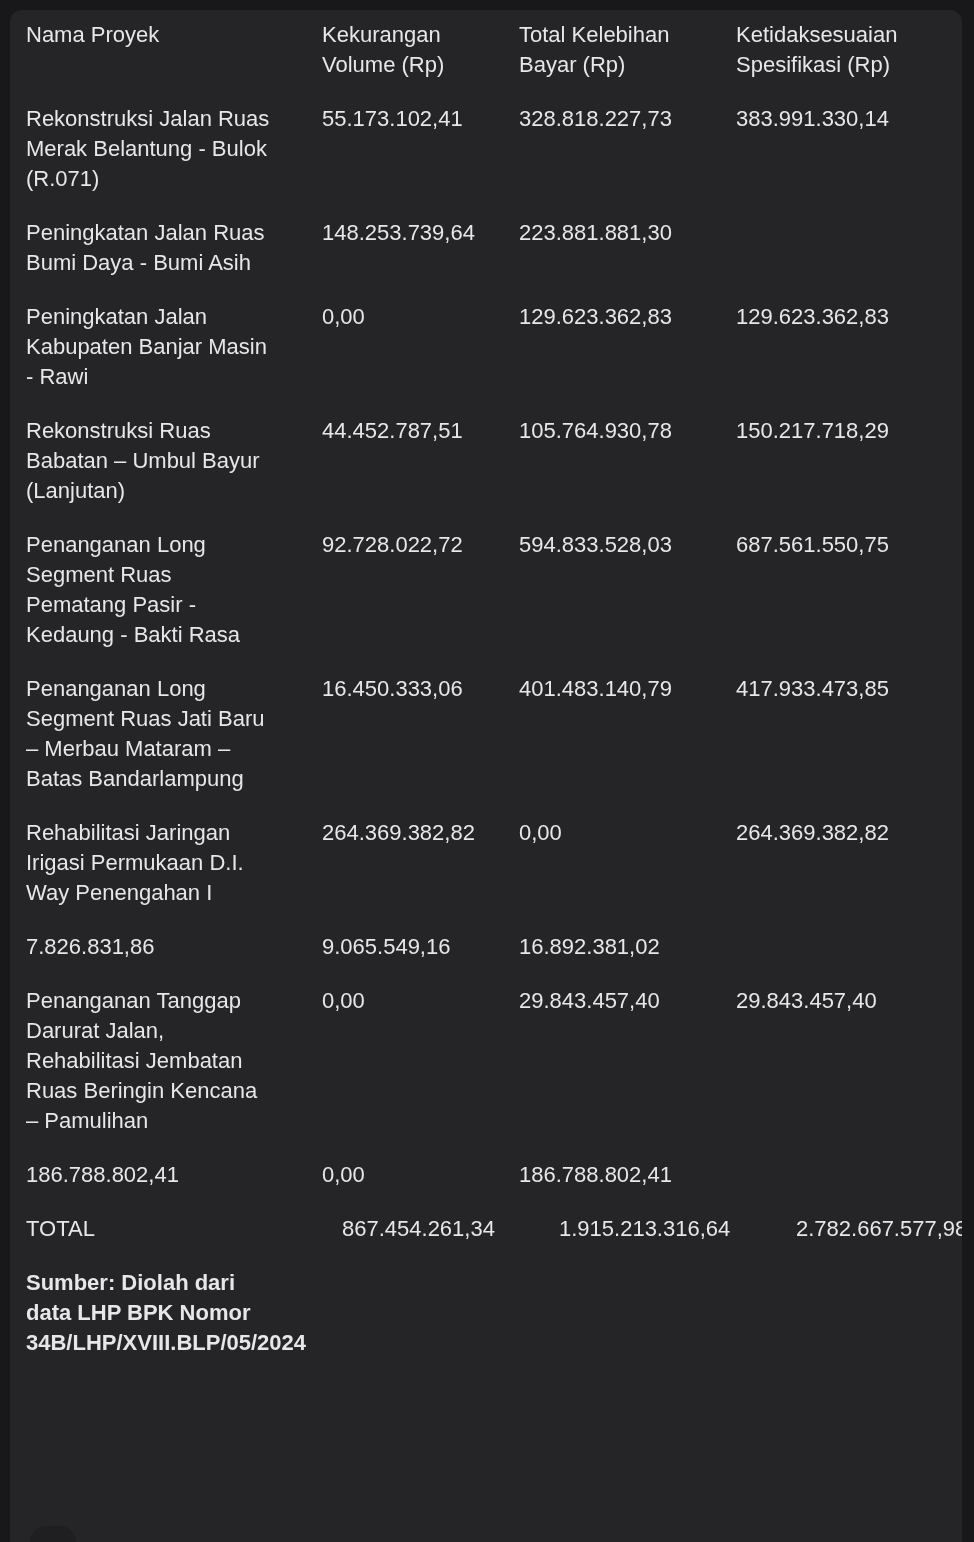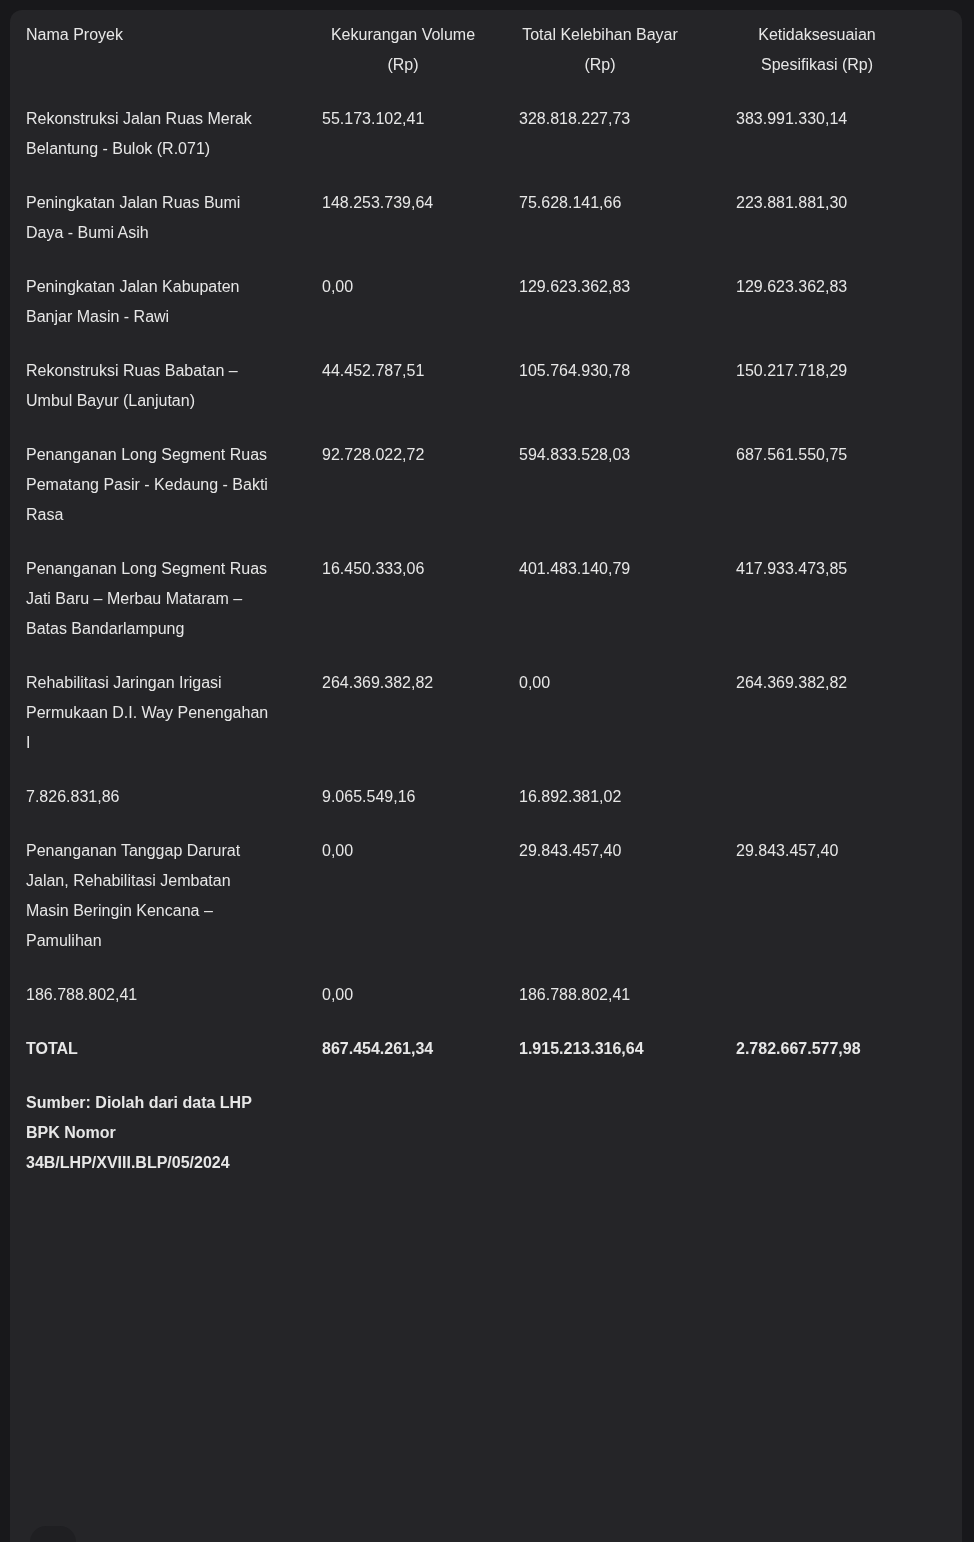--- a/index.html
+++ b/index.html
@@ -18,43 +18,43 @@
     position: absolute;
     left: 10px;
     top: 10px;
     right: 12px;
     bottom: 0;
     background: #252528;
     border-radius: 12px 12px 0 0;
     padding: 10px 0 0 16px;
     box-sizing: border-box;
     color: #e7e7e7;
-    font-size: 16px;
+    font-size: 22px;
     line-height: 30px;
     overflow: hidden;
   }
   .trow {
     display: grid;
     grid-template-columns: 296px 197px 217px 1fr;
     align-items: start;
     margin-bottom: 24px;
   }
   .cell {
     padding-right: 20px;
     word-wrap: break-word;
   }
   .col-name {
     padding-right: 50px;
   }
   .thead .hnum {
     max-width: 162px;
-    text-align: center;
   }
   .total-row {
-    font-weight: 700;
+    font-weight: 400;
+    gap: 20px;
   }
   .source-note {
     max-width: 246px;
     margin-top: 0;
     font-weight: bold;
   }
   .cut-button {
     position: absolute;
     left: 20px;
     bottom: -16px;
@@ -79,21 +79,20 @@
   <div id="rows-container">
       <div class="trow">
         <div class="cell col-name">Rekonstruksi Jalan Ruas Merak Belantung - Bulok (R.071)</div>
         <div class="cell">55.173.102,41</div>
         <div class="cell">328.818.227,73</div>
         <div class="cell">383.991.330,14</div>
       </div>
       <div class="trow">
         <div class="cell col-name">Peningkatan Jalan Ruas Bumi Daya - Bumi Asih</div>
         <div class="cell">148.253.739,64</div>
-        <div class="cell">75.628.141,66</div>
         <div class="cell">223.881.881,30</div>
       </div>
       <div class="trow">
         <div class="cell col-name">Peningkatan Jalan Kabupaten Banjar Masin - Rawi</div>
         <div class="cell">0,00</div>
         <div class="cell">129.623.362,83</div>
         <div class="cell">129.623.362,83</div>
       </div>
       <div class="trow">
         <div class="cell col-name">Rekonstruksi Ruas Babatan – Umbul Bayur (Lanjutan)</div>
@@ -118,21 +117,21 @@
         <div class="cell">264.369.382,82</div>
         <div class="cell">0,00</div>
         <div class="cell">264.369.382,82</div>
       </div>
       <div class="trow">
         <div class="cell">7.826.831,86</div>
         <div class="cell">9.065.549,16</div>
         <div class="cell">16.892.381,02</div>
       </div>
       <div class="trow">
-        <div class="cell col-name">Penanganan Tanggap Darurat Jalan, Rehabilitasi Jembatan Masin Beringin Kencana – Pamulihan</div>
+        <div class="cell col-name">Penanganan Tanggap Darurat Jalan, Rehabilitasi Jembatan Ruas Beringin Kencana – Pamulihan</div>
         <div class="cell">0,00</div>
         <div class="cell">29.843.457,40</div>
         <div class="cell">29.843.457,40</div>
       </div>
       <div class="trow">
         <div class="cell">186.788.802,41</div>
         <div class="cell">0,00</div>
         <div class="cell">186.788.802,41</div>
       </div>
     </div>

